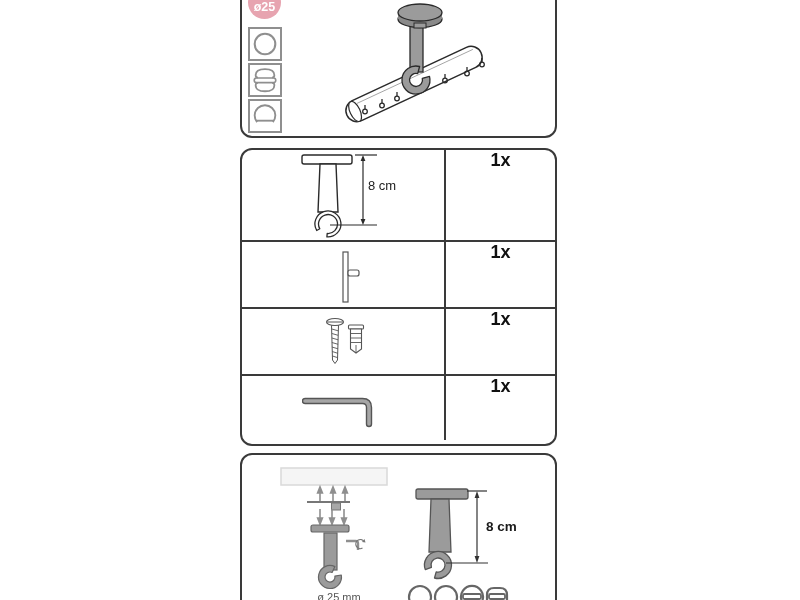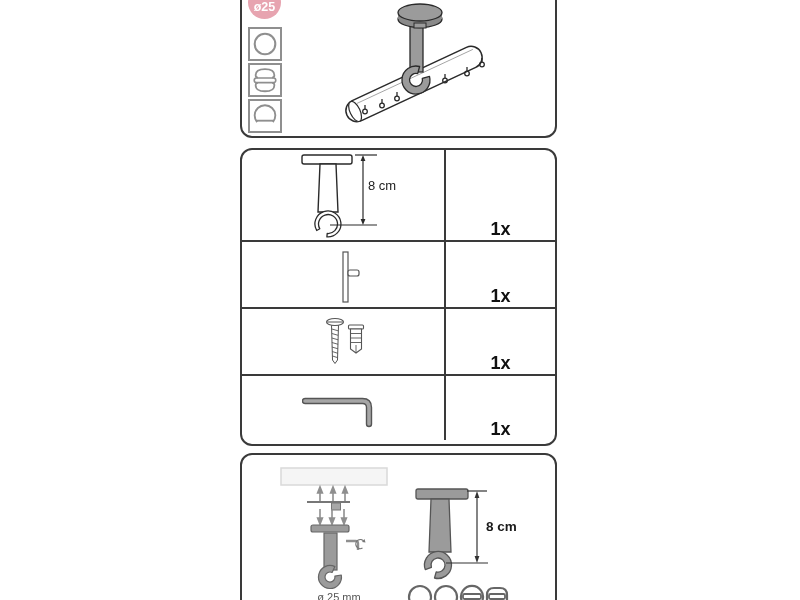--- a/index.html
+++ b/index.html
@@ -23,21 +23,21 @@
   }
   
   .iconbox{
     position:absolute;width:34px;height:34px;border:2px solid #8f8f8f;background:#fff;
     box-sizing:border-box;display:flex;align-items:center;justify-content:center;
   }
   
   .t-row{display:flex;box-sizing:border-box;}
   .t-row + .t-row{border-top:2px solid #3a3a3a;}
   .t-left{width:204px;border-right:2px solid #3a3a3a;position:relative;box-sizing:border-box;}
-  .t-right{flex:1;display:flex;align-items:flex-end;justify-content:center;}
+  .t-right{flex:1;display:flex;align-items:flex-start;justify-content:center;}
   .qty{font-weight:bold;font-size:18px;color:#111;}
   .dim-label{position:absolute;font-size:13px;color:#222;}
   .dim-label-bold{position:absolute;font-size:13.5px;font-weight:bold;color:#1a1a1a;}
   .diam-label{position:absolute;font-size:11px;color:#555;width:90px;text-align:center;}
 </style>
 </head>
 <body>
 
 <div id="panel-top" class="panel">
 

